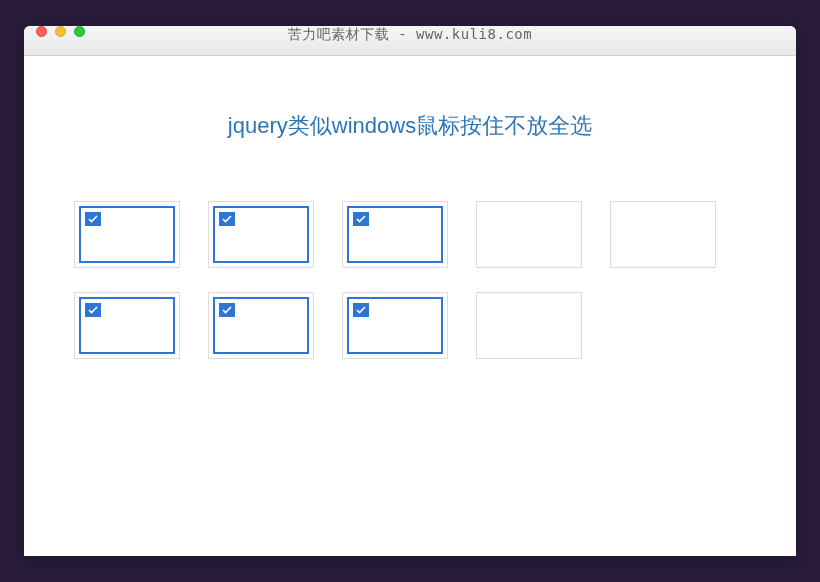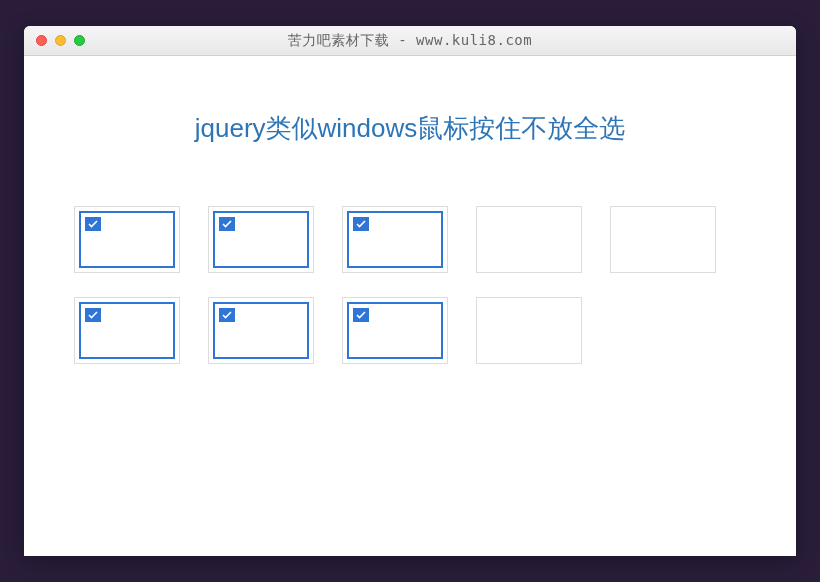--- a/index.html
+++ b/index.html
@@ -24,21 +24,21 @@
       box-shadow: 0 4px 20px rgba(0,0,0,0.3);
       overflow: hidden;
       display: flex;
       flex-direction: column;
     }
     .titlebar {
       height: 30px;
       background: linear-gradient(#f5f5f5, #e8e8e8);
       border-bottom: 1px solid #d0d0d0;
       display: flex;
-      align-items: center;
+      align-items: flex-start;
       padding: 0 0;
       position: relative;
     }
     .traffic-lights {
       display: flex;
       gap: 8px;
       position: absolute;
       left: 12px;
     }
     .traffic-light {
@@ -57,21 +57,21 @@
       font-family: "SimSun", monospace;
       letter-spacing: 0.5px;
     }
     .content {
       flex: 1;
       padding: 55px 50px 40px;
       background: #fff;
     }
     .page-title {
       text-align: center;
-      font-size: 26px;
+      font-size: 22px;
       color: #2E75B6;
       font-weight: 400;
       margin-bottom: 60px;
     }
     .grid {
       display: flex;
       flex-wrap: wrap;
       gap: 24px 28px;
     }
     .item {

